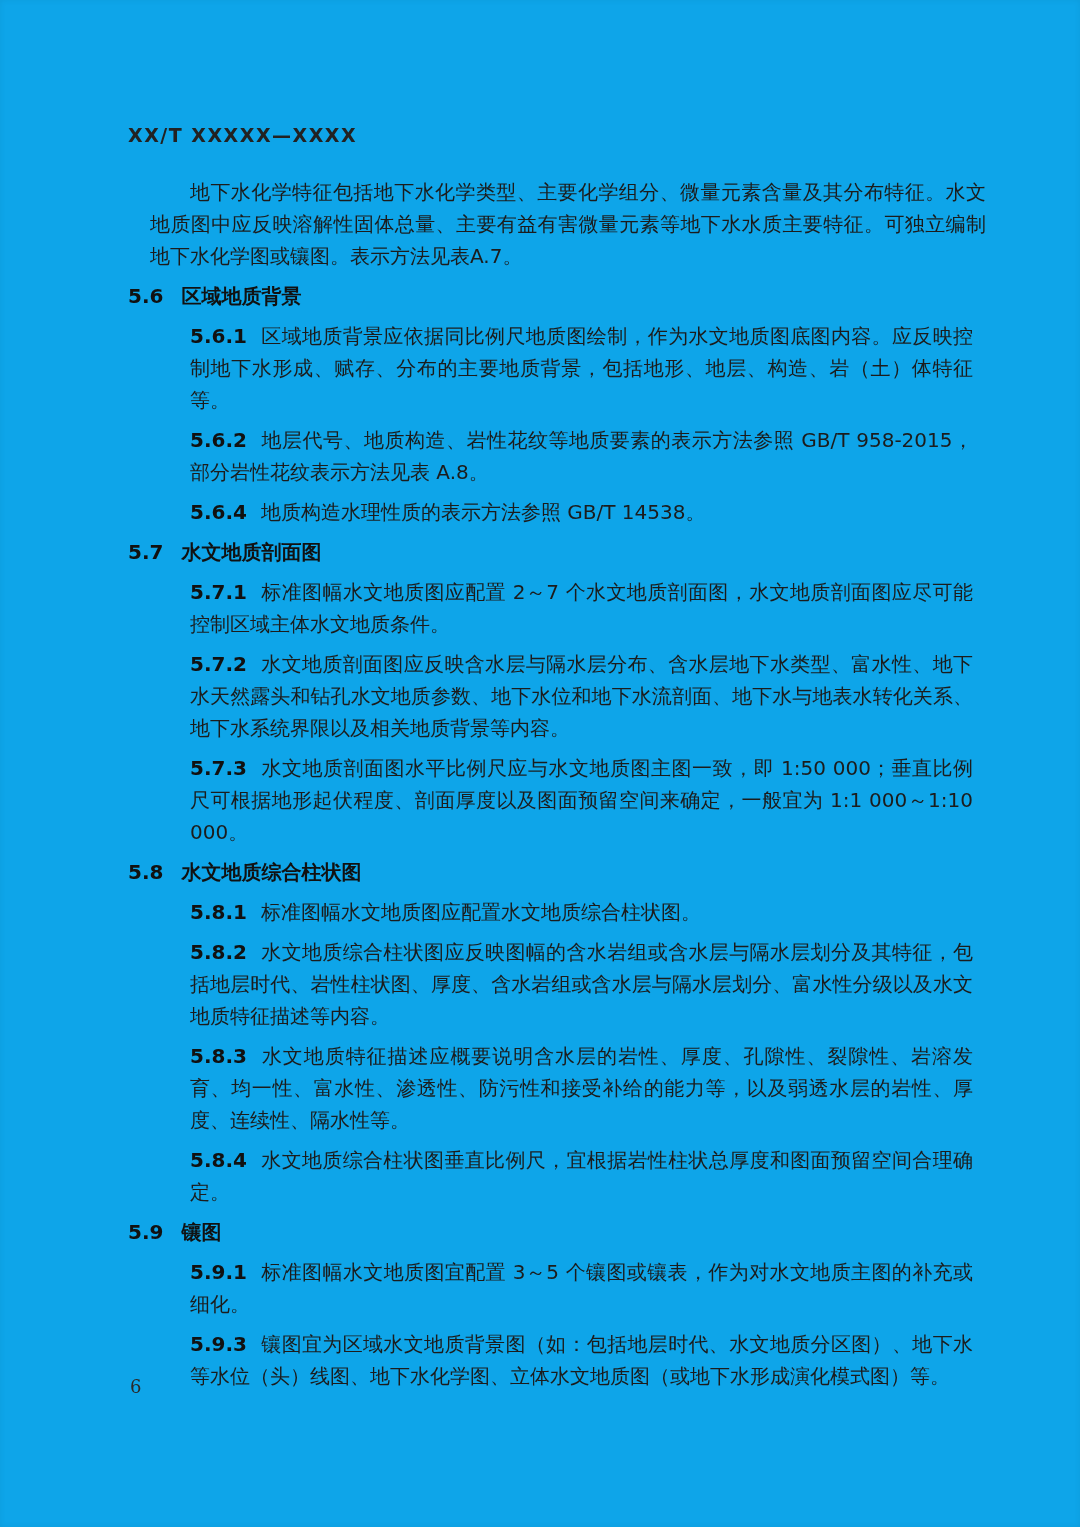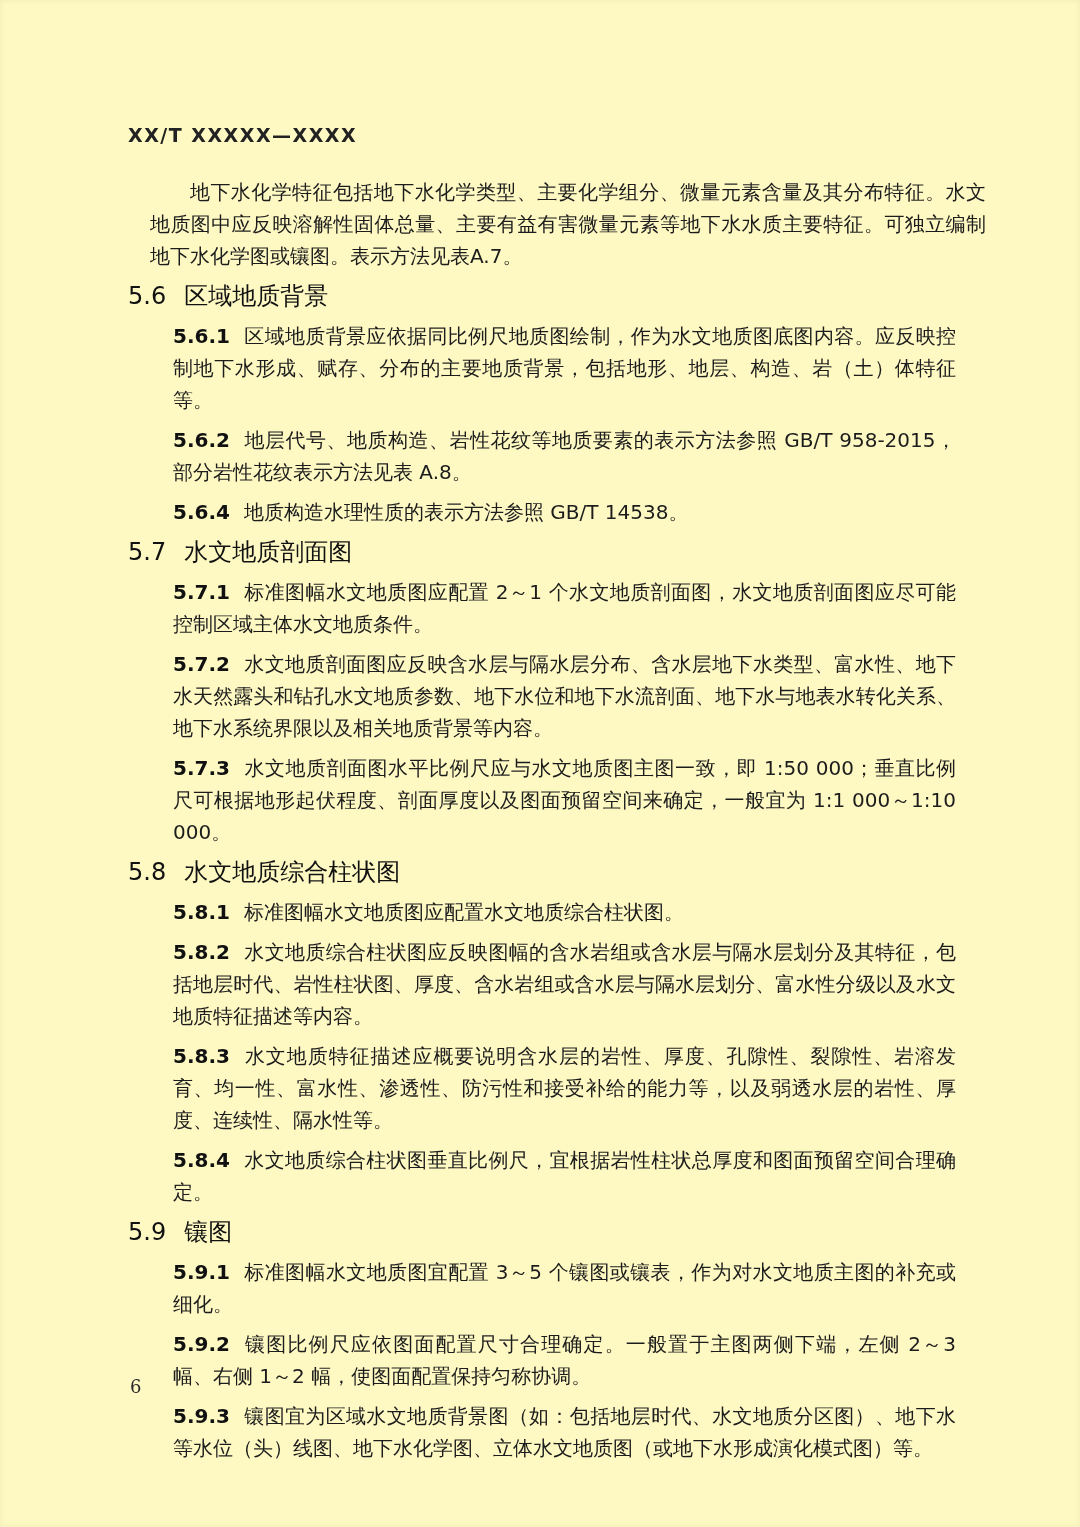--- a/index.html
+++ b/index.html
@@ -1,20 +1,20 @@
 <!DOCTYPE html>
 <html><head>
 <meta charset="utf-8">
 <style>
   html, body { margin: 0; padding: 0; background: #f2f2f0; }
   .page {
     position: relative;
     width: 1080px;
     height: 1527px;
-    background: #fef9c3;
+    background: #0ea5e9;
     box-sizing: border-box;
     font-family: "DejaVu Sans", sans-serif;
     color: #1c1c1c;
     overflow: hidden;
     box-shadow: inset 0 0 6px rgba(0,0,0,0.06);
   }
   .doc-code {
     position: absolute;
     left: 128px;
     top: 124px;
@@ -28,28 +28,28 @@
     left: 128px;
     top: 176px;
     width: 858px;
     font-size: 20px;
     line-height: 32px;
     text-align: justify;
   }
   .content p, .content h2 { margin: 0 0 8px 0; }
   p.intro { text-indent: 2em; margin-left: 22px; }
   h2.sec {
-    font-size: 24px;
-    font-weight: 400;
+    font-size: 20px;
+    font-weight: 700;
     color: #111;
     line-height: 32px;
   }
   h2.sec .sec-num { margin-right: 18px; }
   p.clause {
-    margin-left: 45px;
+    margin-left: 62px;
     width: 783px;
   }
   p.clause .cnum {
     font-weight: 700;
     margin-right: 14px;
     white-space: nowrap;
     color: #111;
   }
   .page-number {
     position: absolute;
@@ -81,21 +81,21 @@
       <span class="cnum">5.6.2</span><span class="ctext">地层代号、地质构造、岩性花纹等地质要素的表示方法参照 GB/T 958-2015，部分岩性花纹表示方法见表 A.8。</span>
     </p>
     <p class="clause">
       <span class="cnum">5.6.4</span><span class="ctext">地质构造水理性质的表示方法参照 GB/T 14538。</span>
     </p>
 
     <h2 class="sec">
       <span class="sec-num">5.7</span><span class="sec-title">水文地质剖面图</span>
     </h2>
     <p class="clause">
-      <span class="cnum">5.7.1</span><span class="ctext">标准图幅水文地质图应配置 2～1 个水文地质剖面图，水文地质剖面图应尽可能控制区域主体水文地质条件。</span>
+      <span class="cnum">5.7.1</span><span class="ctext">标准图幅水文地质图应配置 2～7 个水文地质剖面图，水文地质剖面图应尽可能控制区域主体水文地质条件。</span>
     </p>
     <p class="clause">
       <span class="cnum">5.7.2</span><span class="ctext">水文地质剖面图应反映含水层与隔水层分布、含水层地下水类型、富水性、地下水天然露头和钻孔水文地质参数、地下水位和地下水流剖面、地下水与地表水转化关系、地下水系统界限以及相关地质背景等内容。</span>
     </p>
     <p class="clause">
       <span class="cnum">5.7.3</span><span class="ctext">水文地质剖面图水平比例尺应与水文地质图主图一致，即 1:50 000；垂直比例尺可根据地形起伏程度、剖面厚度以及图面预留空间来确定，一般宜为 1:1 000～1:10 000。</span>
     </p>
 
     <h2 class="sec">
       <span class="sec-num">5.8</span><span class="sec-title">水文地质综合柱状图</span>
@@ -113,23 +113,20 @@
       <span class="cnum">5.8.4</span><span class="ctext">水文地质综合柱状图垂直比例尺，宜根据岩性柱状总厚度和图面预留空间合理确定。</span>
     </p>
 
     <h2 class="sec">
       <span class="sec-num">5.9</span><span class="sec-title">镶图</span>
     </h2>
     <p class="clause">
       <span class="cnum">5.9.1</span><span class="ctext">标准图幅水文地质图宜配置 3～5 个镶图或镶表，作为对水文地质主图的补充或细化。</span>
     </p>
     <p class="clause">
-      <span class="cnum">5.9.2</span><span class="ctext">镶图比例尺应依图面配置尺寸合理确定。一般置于主图两侧下端，左侧 2～3 幅、右侧 1～2 幅，使图面配置保持匀称协调。</span>
-    </p>
-    <p class="clause">
       <span class="cnum">5.9.3</span><span class="ctext">镶图宜为区域水文地质背景图（如：包括地层时代、水文地质分区图）、地下水等水位（头）线图、地下水化学图、立体水文地质图（或地下水形成演化模式图）等。</span>
     </p>
 
   </div>
 
   <div class="page-number">6</div>
 
 </div>
 
 </body></html>

